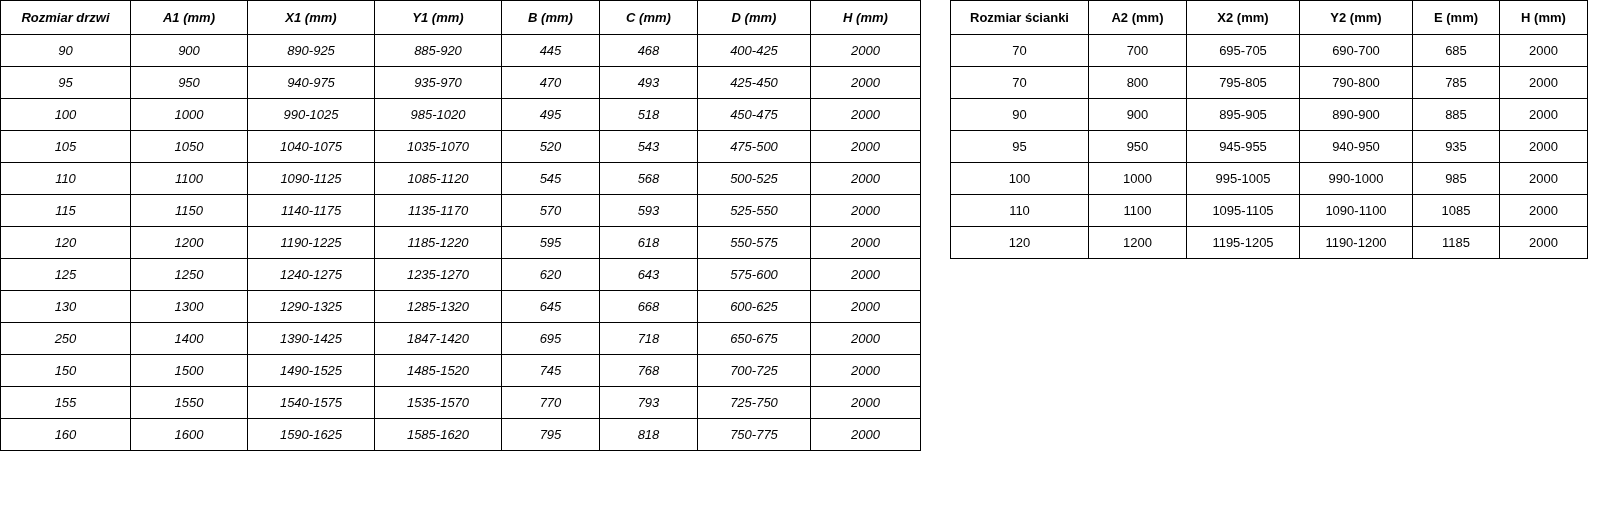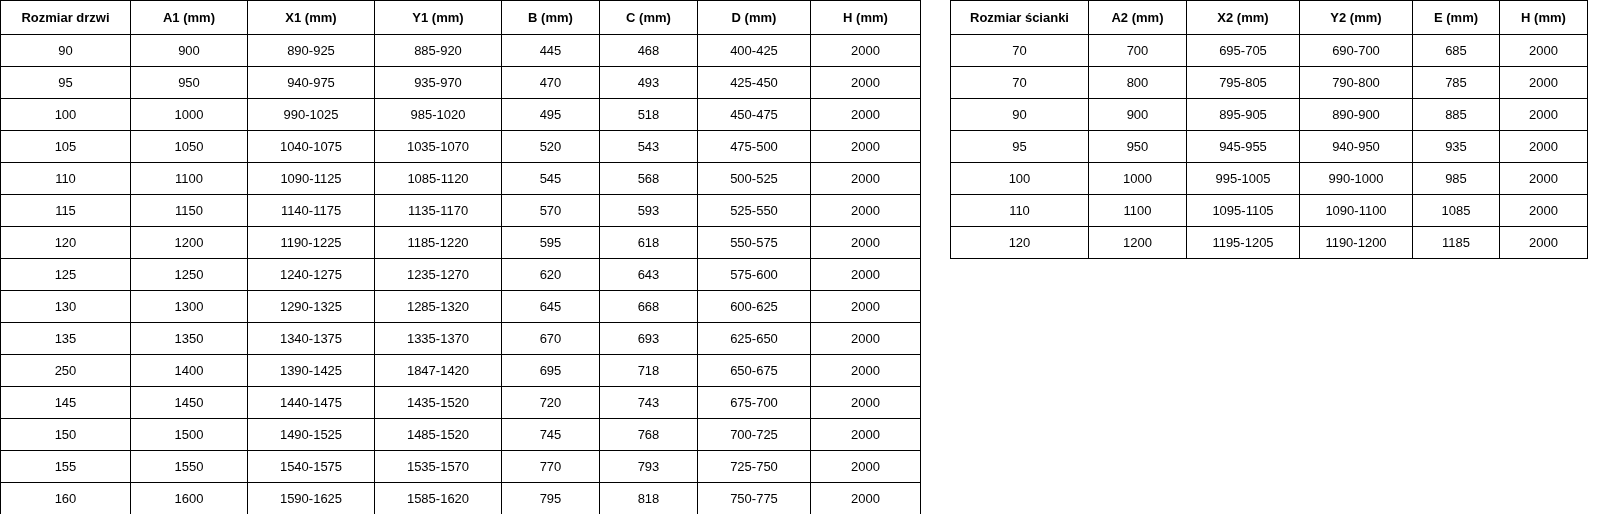--- a/index.html
+++ b/index.html
@@ -16,21 +16,21 @@
   }
   .page {
     position: relative;
     width: 1600px;
     height: 514px;
   }
   .table-wrap {
     position: absolute;
     top: 0;
   }
-  #doors-table-wrap { left: 0; }
+  #doors-table-wrap { left: 0; font-style: italic; }
   #walls-table-wrap { left: 950px; }
 
   table.spec {
     border-collapse: collapse;
     table-layout: fixed;
   }
   table.spec td, table.spec th {
     border: 1px solid #000000;
     text-align: center;
     vertical-align: middle;
@@ -179,47 +179,27 @@
             <td>130</td>
             <td>1300</td>
             <td>1290-1325</td>
             <td>1285-1320</td>
             <td>645</td>
             <td>668</td>
             <td>600-625</td>
             <td>2000</td>
           </tr>
           <tr>
-            <td>135</td>
-            <td>1350</td>
-            <td>1340-1375</td>
-            <td>1335-1370</td>
-            <td>670</td>
-            <td>693</td>
-            <td>625-650</td>
-            <td>2000</td>
-          </tr>
-          <tr>
             <td>250</td>
             <td>1400</td>
             <td>1390-1425</td>
             <td>1847-1420</td>
             <td>695</td>
             <td>718</td>
             <td>650-675</td>
-            <td>2000</td>
-          </tr>
-          <tr>
-            <td>145</td>
-            <td>1450</td>
-            <td>1440-1475</td>
-            <td>1435-1520</td>
-            <td>720</td>
-            <td>743</td>
-            <td>675-700</td>
             <td>2000</td>
           </tr>
           <tr>
             <td>150</td>
             <td>1500</td>
             <td>1490-1525</td>
             <td>1485-1520</td>
             <td>745</td>
             <td>768</td>
             <td>700-725</td>

